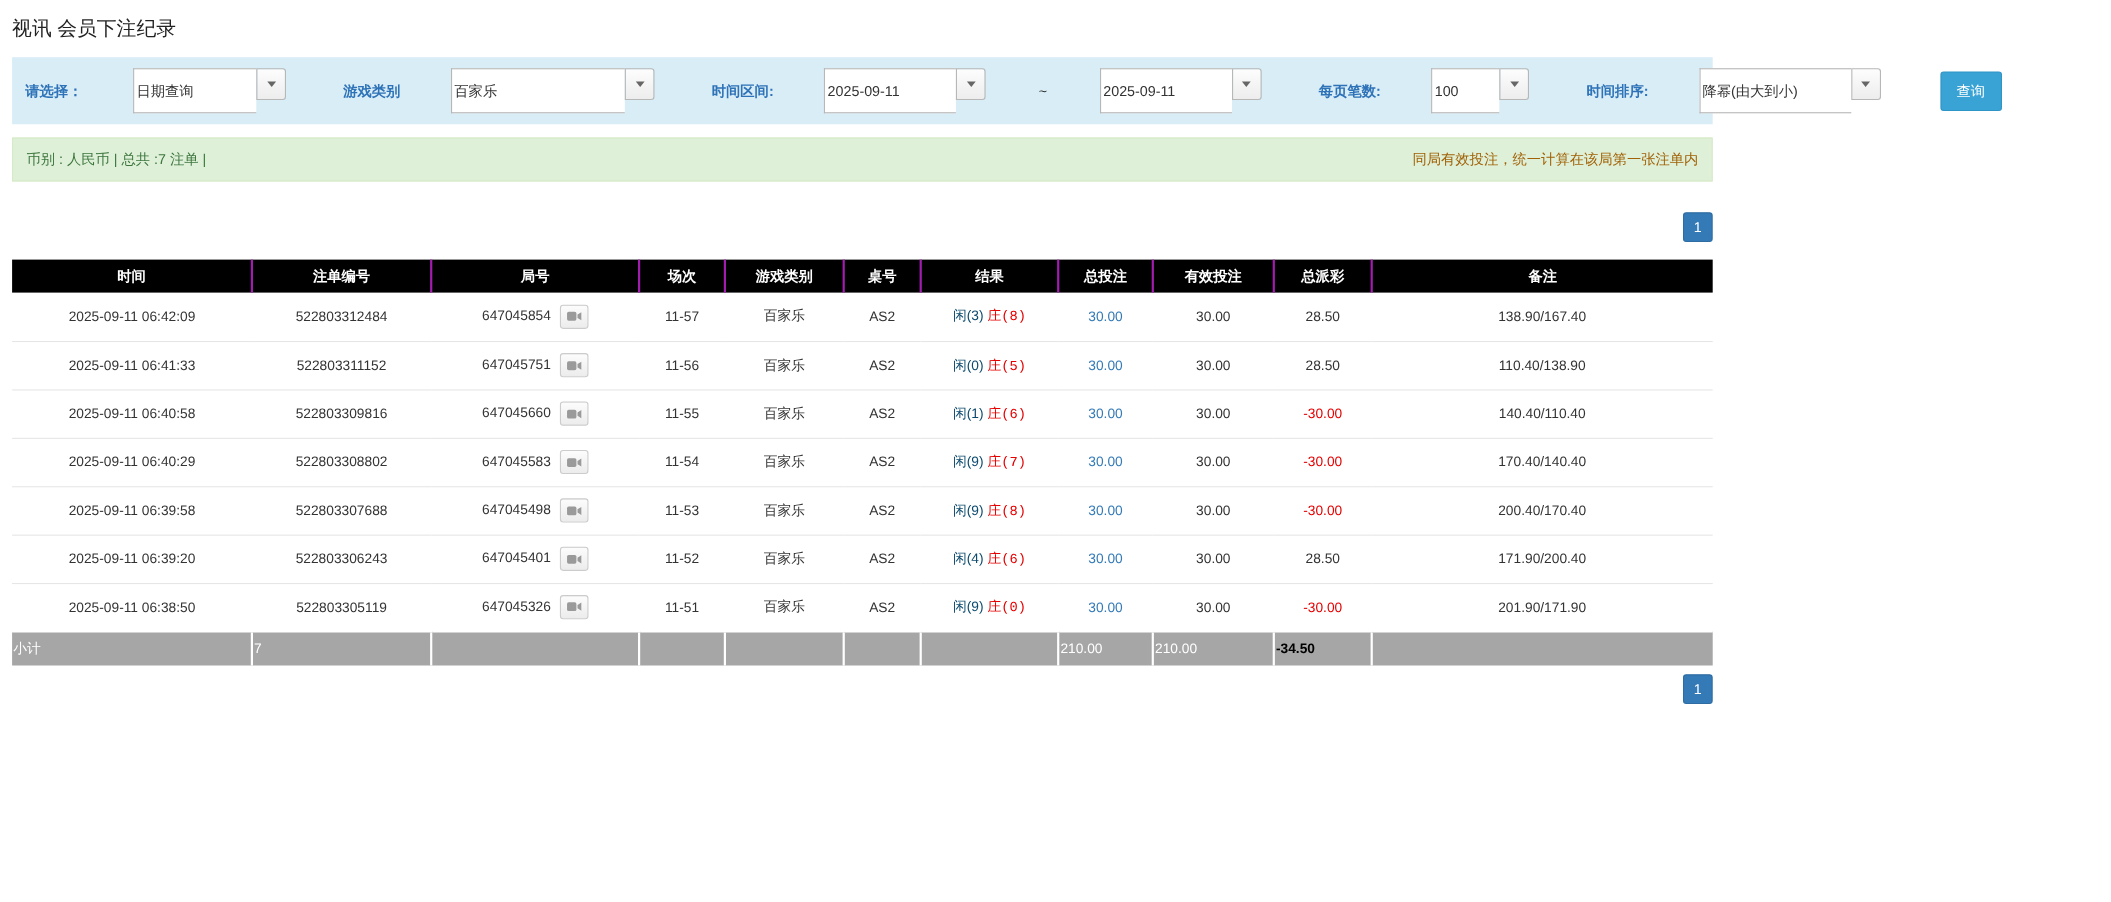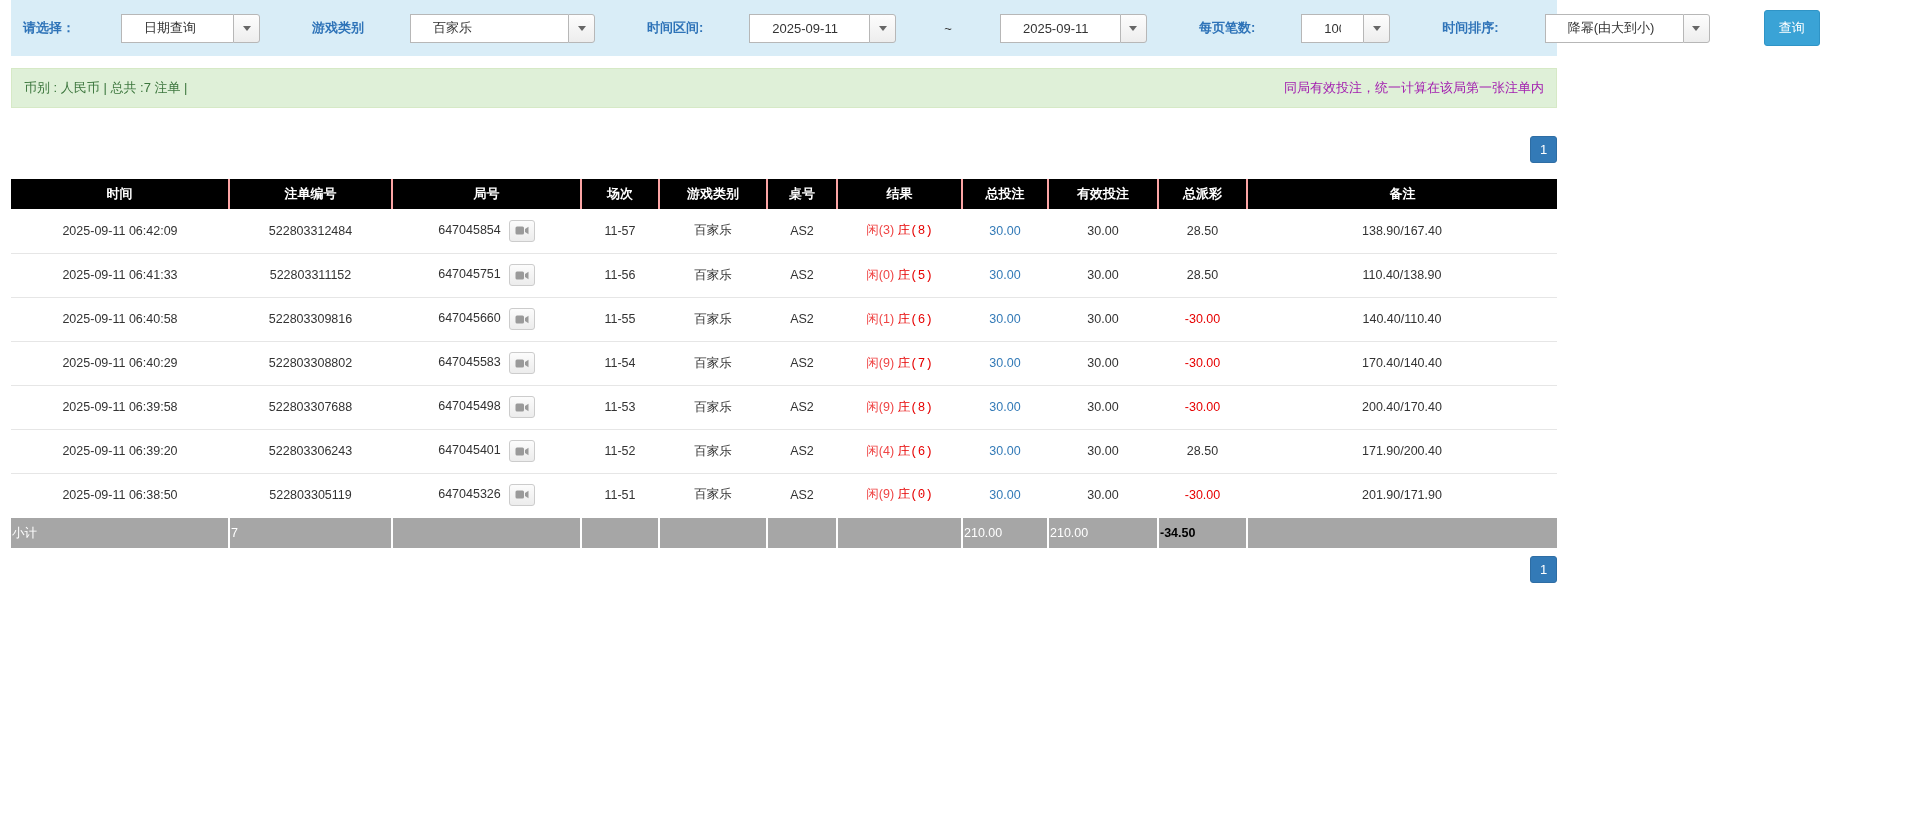--- a/index.html
+++ b/index.html
@@ -31,24 +31,24 @@
     gap: 40px;
   }
   .filter-label {
     color: #2e73b8;
     font-weight: bold;
     margin: 0 6px 0 12px;
   }
   .filter-label:first-child { margin-left: 0; }
   .combo { display: inline-flex; align-items: stretch; }
   .combo input {
-    height: 29px;
+    height: 41px;
     border: 1px solid #b7b7b7;
     border-right: none;
-    padding: 0 22px;
+    padding: 0 2px;
     font-size: 13px;
     color: #333;
     background: #fff;
     font-family: inherit;
     outline: none;
   }
   .combo-btn {
     width: 27px;
     height: 29px;
     border: 1px solid #b7b7b7;
@@ -84,21 +84,21 @@
     background: #dff0d8;
     border: 1px solid #d6e9c6;
     margin-top: 12px;
     padding: 10px 12px;
     display: flex;
     justify-content: space-between;
     align-items: center;
     color: #3c763d;
     font-size: 13px;
   }
-  .summary-right { color: #a21caf; }
+  .summary-right { color: #a16207; }
 
   
   .pagination { display: flex; justify-content: flex-end; margin: 8px 0; }
   .pagination.top { margin-top: 28px; }
   .page-btn {
     background: #337ab7;
     border: 1px solid #2e6da4;
     color: #fff;
     min-width: 27px;
     height: 27px;
@@ -112,21 +112,21 @@
 
   
   table { width: 100%; border-collapse: collapse; table-layout: fixed; margin-top: 16px; }
   thead th {
     background: #000;
     color: #fff;
     font-weight: bold;
     font-size: 13px;
     height: 30px;
     text-align: center;
-    border-left: 2px solid #fca5a5;
+    border-left: 2px solid #a21caf;
   }
   thead th:first-child { border-left: none; }
   tbody td {
     height: 44px;
     text-align: center;
     border-bottom: 1px solid #e6e6e6;
     font-size: 12.5px;
     color: #333;
     overflow: hidden;
   }
@@ -134,21 +134,21 @@
     background: #a6a6a6;
     color: #fff;
     height: 31px;
     text-align: left;
     font-size: 12.5px;
     border-left: 2px solid #fff;
     border-top: 2px solid #fff;
   }
   tfoot td:first-child { border-left: none; }
 
-  .player { color: #ef4444; }
+  .player { color: #0c4a6e; }
   .banker { color: #e60000; font-family: Liberation Mono, monospace; }
   .bet-link { color: #337ab7; cursor: pointer; }
   .payout.neg { color: #e60000; }
   tfoot .payout.neg { color: #000000; font-weight: bold; }
 
   .cam-btn {
     display: inline-flex;
     align-items: center;
     justify-content: center;
     width: 26px;
@@ -160,20 +160,21 @@
     border-radius: 3px;
     cursor: pointer;
     padding: 0;
   }
 </style>
 </head>
 <body>
 
 <div class="container">
 
+  <h1 class="page-title">视讯 会员下注纪录</h1>
 
   <div class="filter-bar">
     <span class="filter-label">请选择：</span>
     <span class="combo">
       <input style="width: 112px;" value="日期查询">
       <span class="combo-btn">
           <span class="caret"></span>
         </span>
     </span>
 

